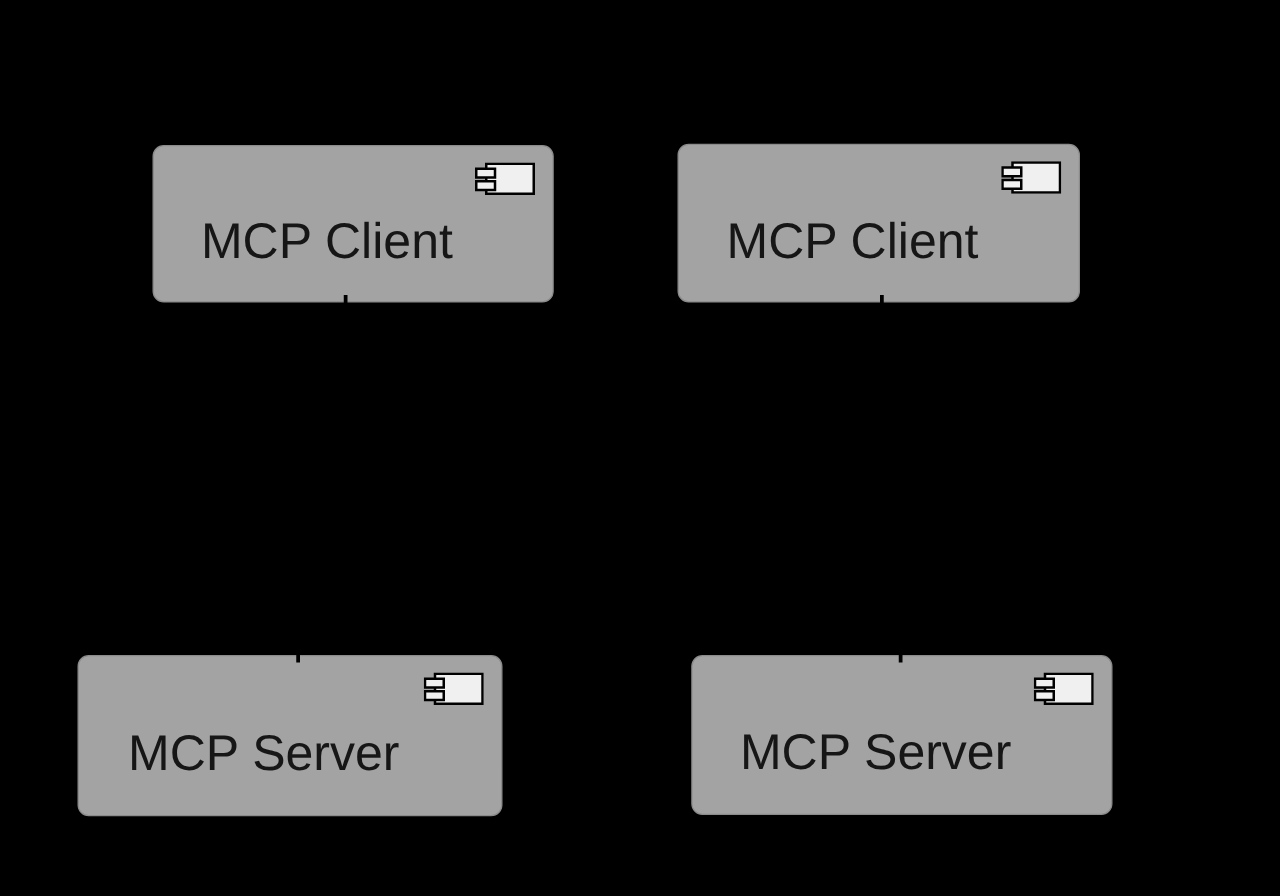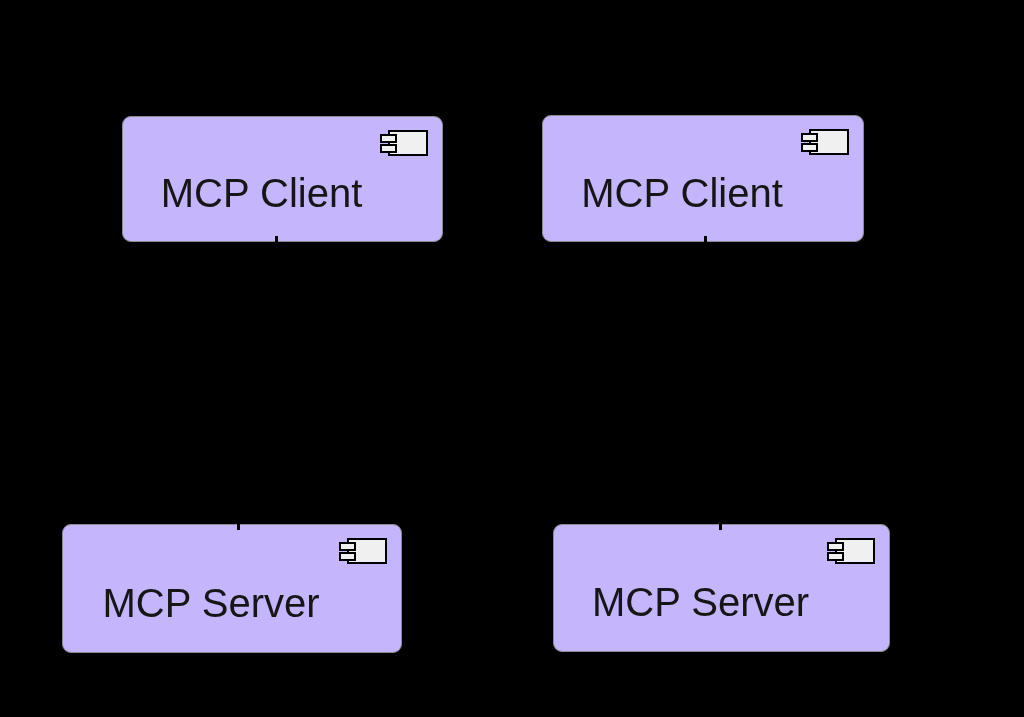--- a/index.html
+++ b/index.html
@@ -10,21 +10,21 @@
   .canvas {
     position: relative;
     width: 1024px;
     height: 717px;
     background: #000000;
     overflow: hidden;
     font-family: "Liberation Sans", "DejaVu Sans", sans-serif;
   }
   .node {
     position: absolute;
-    background: #c4b5fd;
+    background: #a3a3a3;
     border: 1.5px solid #8b8b8b;
     border-radius: 9px;
     box-sizing: border-box;
     display: flex;
     align-items: center;
     justify-content: center;
   }
   .node-label {
     font-size: 40px;
     color: #161616;

